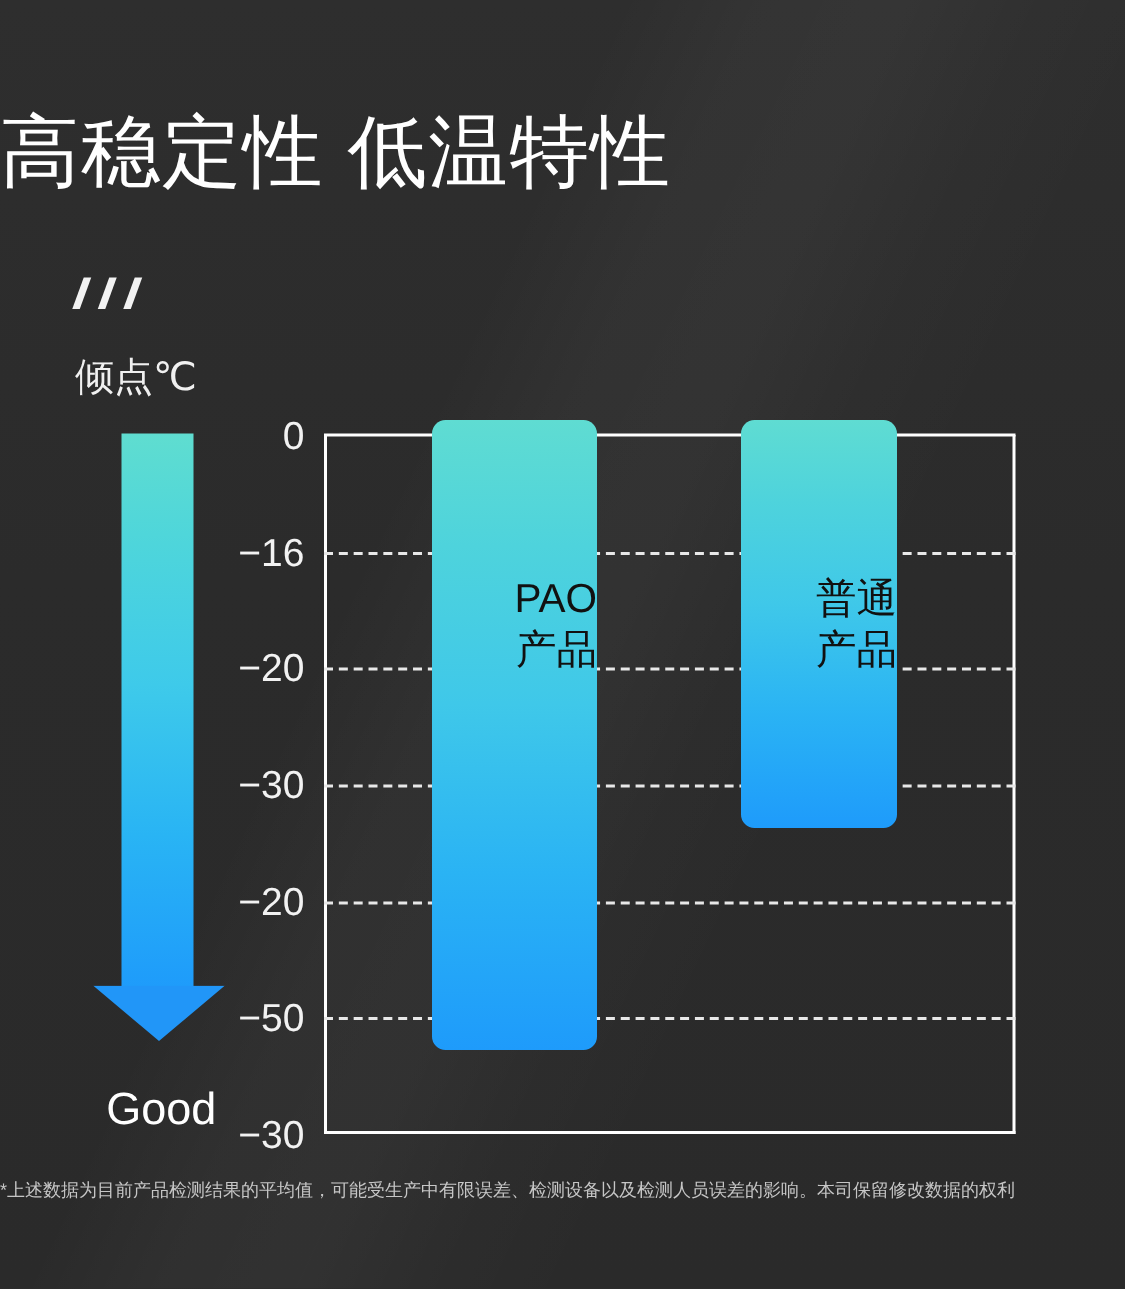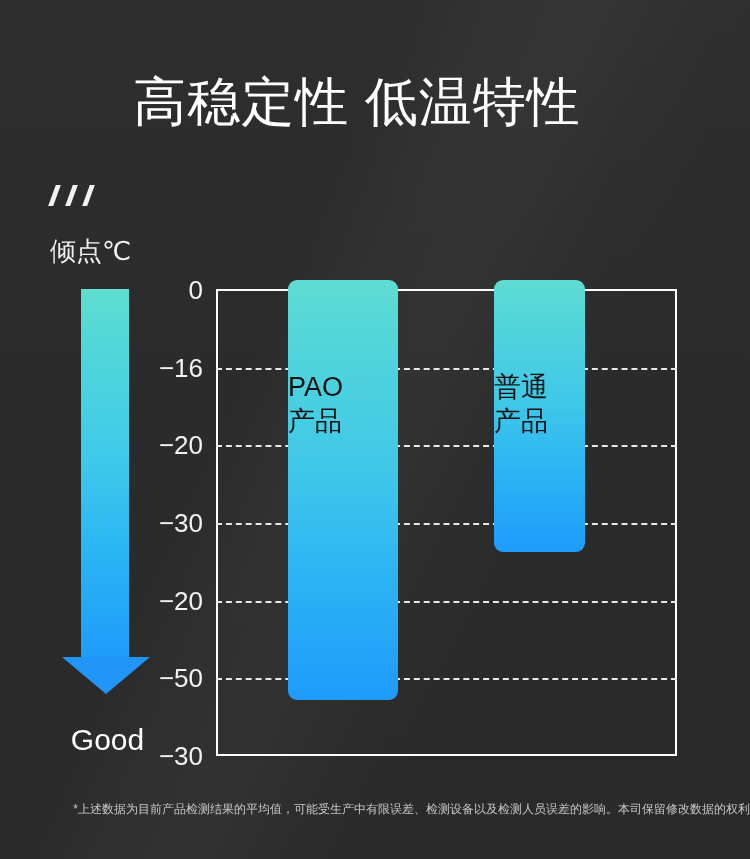--- a/index.html
+++ b/index.html
@@ -28,21 +28,21 @@
         rgba(255,255,255,0.000) 100%),
       linear-gradient(180deg, #2e2e2e 0%, #2b2b2b 45%, #2a2a2a 100%);
   }
 
   
   #header {
     position: absolute;
     left: 0;
     top: 0;
     width: 750px;
-    text-align: center;
+    text-align: left;
     padding-right: 36px;
     box-sizing: border-box;
   }
   #title {
     margin-top: 72px;
     color: #ffffff;
     font-size: 53px;
     line-height: 60px;
     letter-spacing: 1px;
     font-weight: 400;
@@ -180,40 +180,40 @@
   .bar {
     position: absolute;
     border-radius: 9px;
     background: linear-gradient(180deg, #5fdcd2 0%, #4ed3dc 20%, #3fc8e9 45%, #2ab3f4 72%, #1e9bfb 100%);
     box-sizing: border-box;
   }
   .bar-label {
     position: absolute;
     left: 0;
     width: 100%;
-    text-align: left;
+    text-align: right;
     color: #111111;
     font-size: 27px;
     line-height: 34px;
     white-space: nowrap;
+    margin-top: 12px;
   }
   .bar-label span { display: block; }
 
   
   #footnote {
     position: absolute;
     left: 0;
     top: 784px;
     width: 750px;
-    text-align: right;
+    text-align: left;
     color: #c6c6c6;
     font-size: 12px;
     line-height: 18px;
     white-space: nowrap;
-    margin-top: 16px;
   }
 </style>
 </head>
 <body>
 
 <div id="page">
 
   <div id="header">
     <div id="title">高稳定性 低温特性</div>
   </div>
@@ -264,21 +264,21 @@
       <span class="ytick">−30</span>
     </div>
 
     <div class="bar" style="left:72px; top:-10px; width:110px; height:420px;">
       <div class="bar-label" style="top:90px;">
         <span>PAO</span>
         <span>产品</span>
       </div>
     </div>
 
-    <div class="bar" style="left:278px; top:-10px; width:91px; height:272px;">
+    <div class="bar" style="left:278px; top:-10px; width:104px; height:272px;">
       <div class="bar-label" style="top:90px;">
         <span>普通</span>
         <span>产品</span>
       </div>
     </div>
 
   </div>
 
   <div id="footnote">*上述数据为目前产品检测结果的平均值，可能受生产中有限误差、检测设备以及检测人员误差的影响。本司保留修改数据的权利</div>
 

